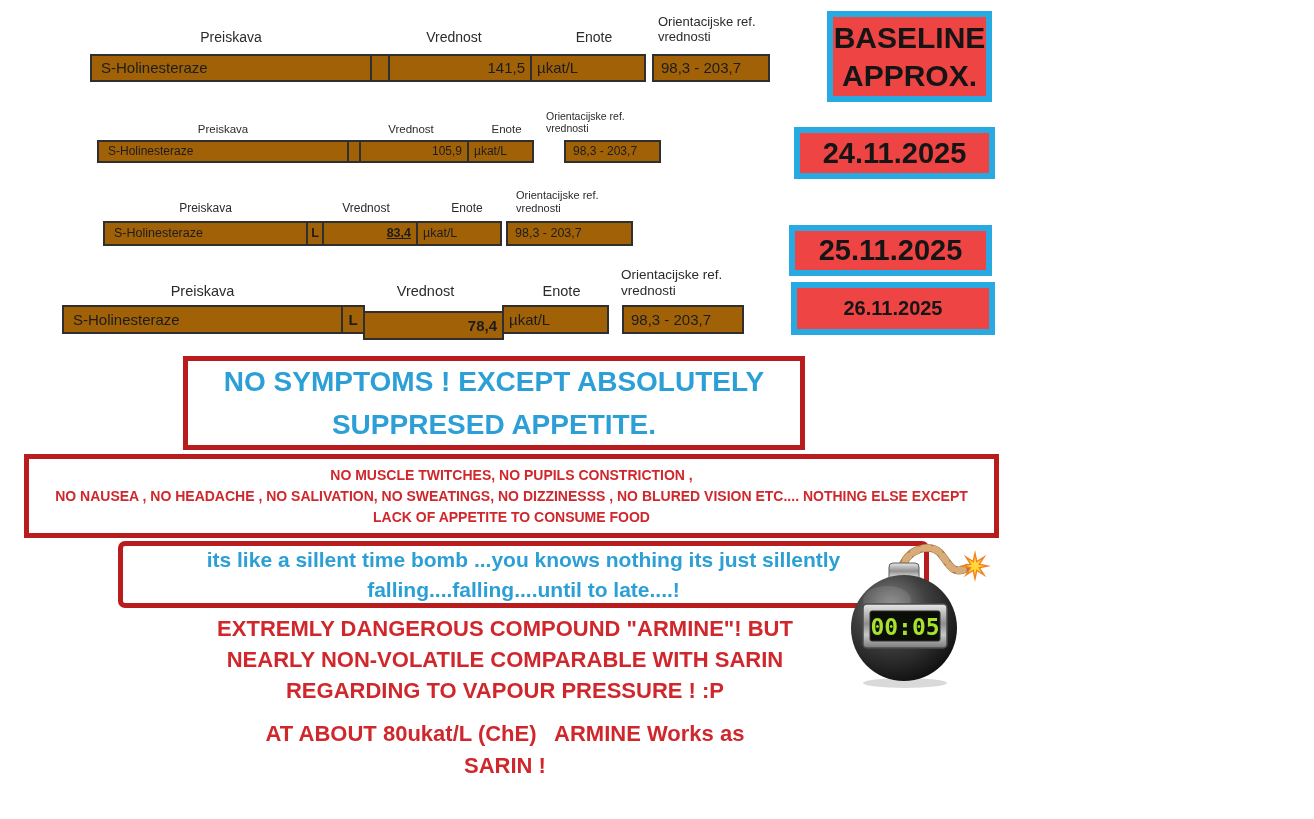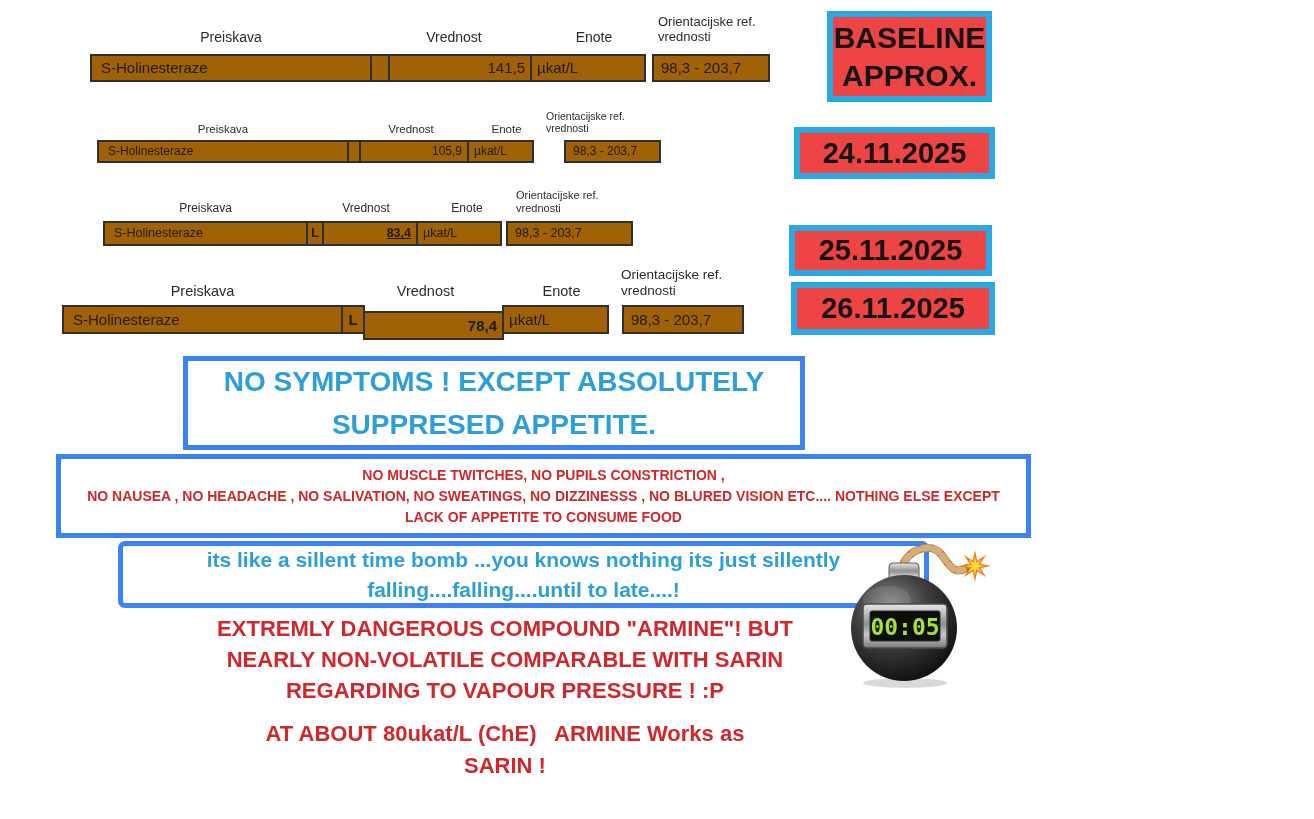--- a/index.html
+++ b/index.html
@@ -58,30 +58,30 @@
 
   
   .blue-box{
     position:absolute; border:6px solid #29a9e1; background:#ef4444; box-sizing:border-box;
     display:flex; flex-direction:column; align-items:center; justify-content:center;
     font-weight:bold; color:#151515; text-align:center;
   }
   .bb-baseline{left:827px; top:11px; width:165px; height:91px; font-size:30px; line-height:38px;}
   .bb-date1{left:794px; top:127px; width:201px; height:52px; font-size:29px;}
   .bb-date2{left:789px; top:199px; width:203px; height:51px; font-size:29px;margin-top:26px;}
-  .bb-date3{left:791px; top:282px; width:204px; height:53px; font-size:29px;}
+  .bb-date3{left:791px; top:282px; width:204px; height:53px; font-size:20px;}
 
   
   .red-box{
-    position:absolute; border:5px solid #3b82f6; background:#fff; box-sizing:border-box;
+    position:absolute; border:5px solid #b91c1c; background:#fff; box-sizing:border-box;
     display:flex; flex-direction:column; align-items:center; justify-content:center;
     text-align:center; font-weight:bold;
   }
   .rb-symptoms{left:183px; top:356px; width:622px; height:94px; color:#2b9fd6; font-size:28px; line-height:43px;}
-  .rb-details{left:56px; top:454px; width:975px; height:84px; color:#d0272c; font-size:14px; line-height:21px;}
+  .rb-details{left:24px; top:454px; width:975px; height:84px; color:#d0272c; font-size:14px; line-height:21px;}
   .rb-bomb{left:118px; top:541px; width:811px; height:67px; color:#2b9fd6; font-size:21px; line-height:30px;border-radius:7px;}
 
   .red-text{
     position:absolute; color:#d0272c; font-weight:bold; text-align:center;
   }
   .rt-danger{left:155px; top:613px; width:700px; font-size:22px; line-height:31px;}
   .rt-anorexiant{left:180px; top:718px; width:650px; font-size:22px; line-height:31.5px;}
 
   .txt-line{display:block; white-space:pre;}
 

